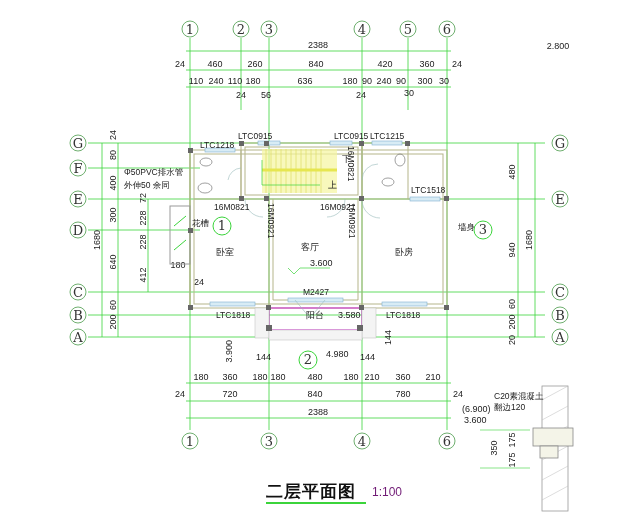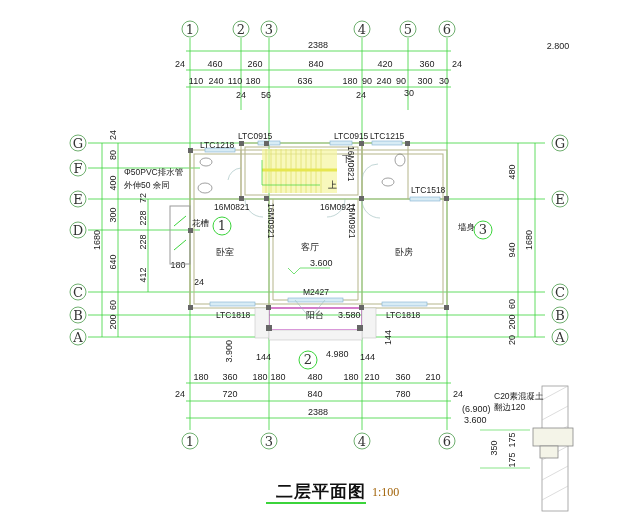--- a/index.html
+++ b/index.html
@@ -2,23 +2,23 @@
 <html><head>
 <meta charset="utf-8">
 <style>
   html,body{margin:0;padding:0;background:#ffffff;}
   body{width:640px;height:512px;overflow:hidden;position:relative;font-family:"Liberation Sans",sans-serif;}
   #plan{position:absolute;left:0;top:0;width:640px;height:512px;}
   .dim{font-family:"Liberation Sans",sans-serif;font-size:9px;fill:#222;}
   .lbl{font-family:"Liberation Sans",sans-serif;font-size:8.5px;fill:#222;}
   .axis{font-family:"DejaVu Serif",serif;font-size:13px;fill:#333;}
   .room{font-family:"DejaVu Sans",sans-serif;font-size:9px;fill:#222;}
-  .title{position:absolute;left:276px;top:480px;font-family:Liberation Mono, monospace;font-size:17px;font-weight:bold;color:#111;letter-spacing:1px;}
+  .title{position:absolute;left:266px;top:480px;font-family:Liberation Mono, monospace;font-size:17px;font-weight:bold;color:#111;letter-spacing:1px;}
   .title-ul{position:absolute;left:266px;top:502px;width:100px;height:2px;background:#3bd43b;}
-  .scale{position:absolute;left:372px;top:485px;font-family:Liberation Serif, serif;font-size:12px;color:#a16207;}
+  .scale{position:absolute;left:372px;top:485px;font-family:Liberation Sans, sans-serif;font-size:12px;color:#701a75;}
 </style>
 </head>
 <body>
 
 <svg id="plan" viewBox="0 0 640 512" xmlns="http://www.w3.org/2000/svg">
 
   <g stroke="#3bd43b" stroke-width="0.8">
     <line x1="190" y1="38" x2="190" y2="430"></line>
     <line x1="241" y1="38" x2="241" y2="110"></line>
     <line x1="269" y1="38" x2="269" y2="430"></line>

